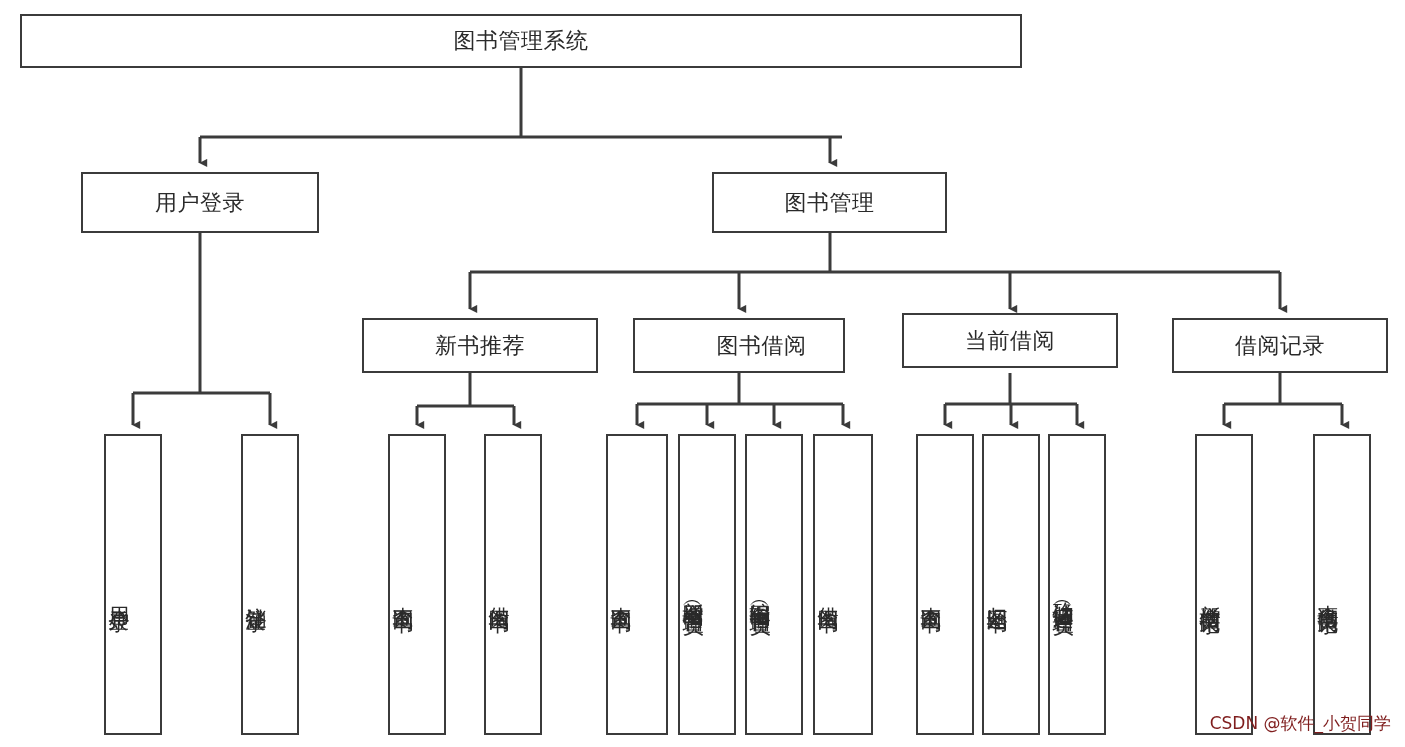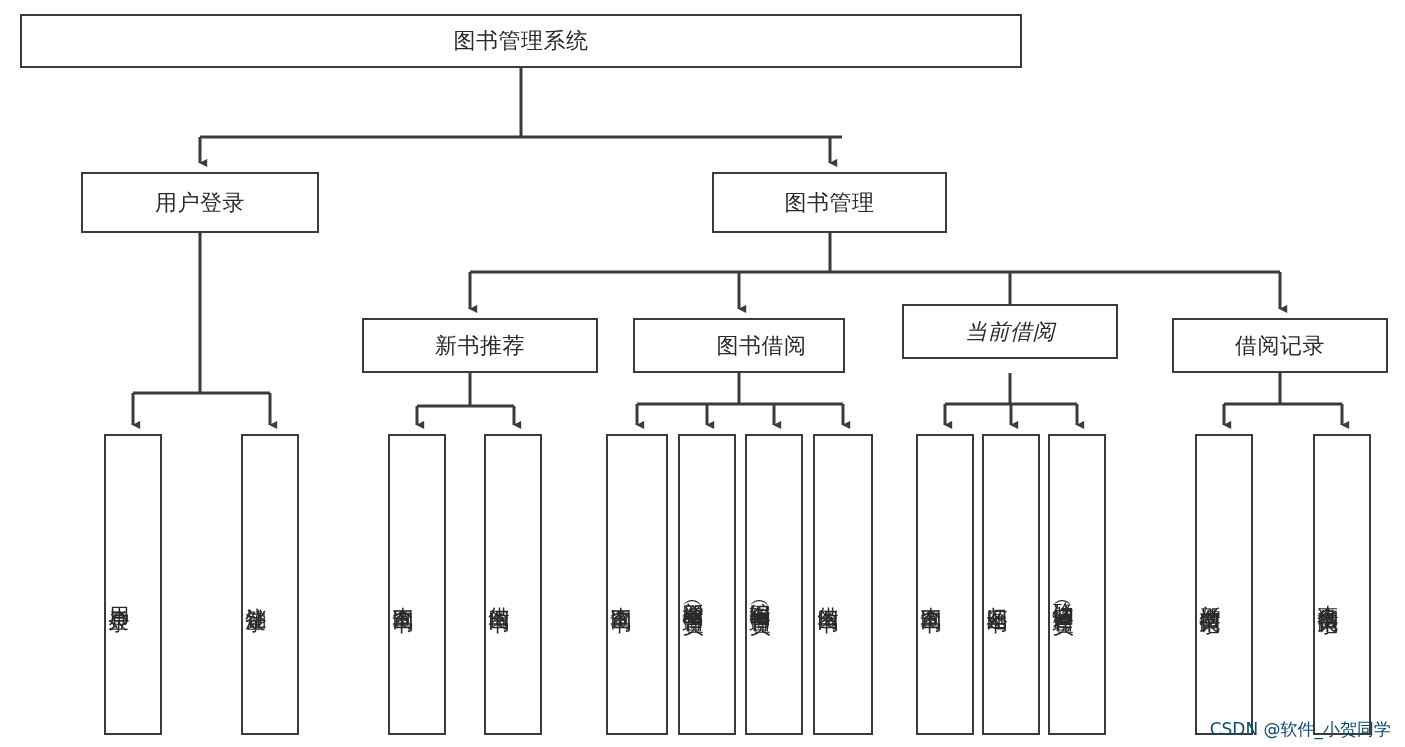--- a/index.html
+++ b/index.html
@@ -49,23 +49,23 @@
     writing-mode: vertical-rl;
     text-orientation: upright;
     font-size: 21px;
     line-height: 1.24;
     letter-spacing: 2px;
     white-space: nowrap;
   }
   #watermark {
     position: absolute;
     right: 14px;
-    bottom: 6px;
+    bottom: 12px;
     font-size: 17px;
-    color: #0c4a6e;
+    color: #7f1d1d;
     white-space: nowrap;
     pointer-events: none;
   }
 </style>
 </head>
 <body>
 
 <div id="canvas">
 
   <svg id="diagram-svg" viewBox="0 0 1405 747" xmlns="http://www.w3.org/2000/svg">
@@ -128,21 +128,21 @@
   <div class="node-box" style="left:712px; top:172px; width:235px; height:61px;">
     <span class="node-label">图书管理</span>
   </div>
 
   <div class="node-box" style="left:362px; top:318px; width:236px; height:55px;">
     <span class="node-label">新书推荐</span>
   </div>
   <div class="node-box" style="left:633px; top:318px; width:212px; height:55px;padding-left:45px;">
     <span class="node-label">图书借阅</span>
   </div>
-  <div class="node-box" style="left:902px; top:304px; width:216px; height:55px;font-style:italic;">
+  <div class="node-box" style="left:902px; top:313px; width:216px; height:55px;">
     <span class="node-label">当前借阅</span>
   </div>
   <div class="node-box" style="left:1172px; top:318px; width:216px; height:55px;align-items:center;">
     <span class="node-label">借阅记录</span>
   </div>
 
   <div class="node-box vertical" style="left:104px; top:434px; width:58px; height:301px;">
     <span class="node-label">用户登录</span>
   </div>
   <div class="node-box vertical" style="left:241px; top:434px; width:58px; height:301px;">

